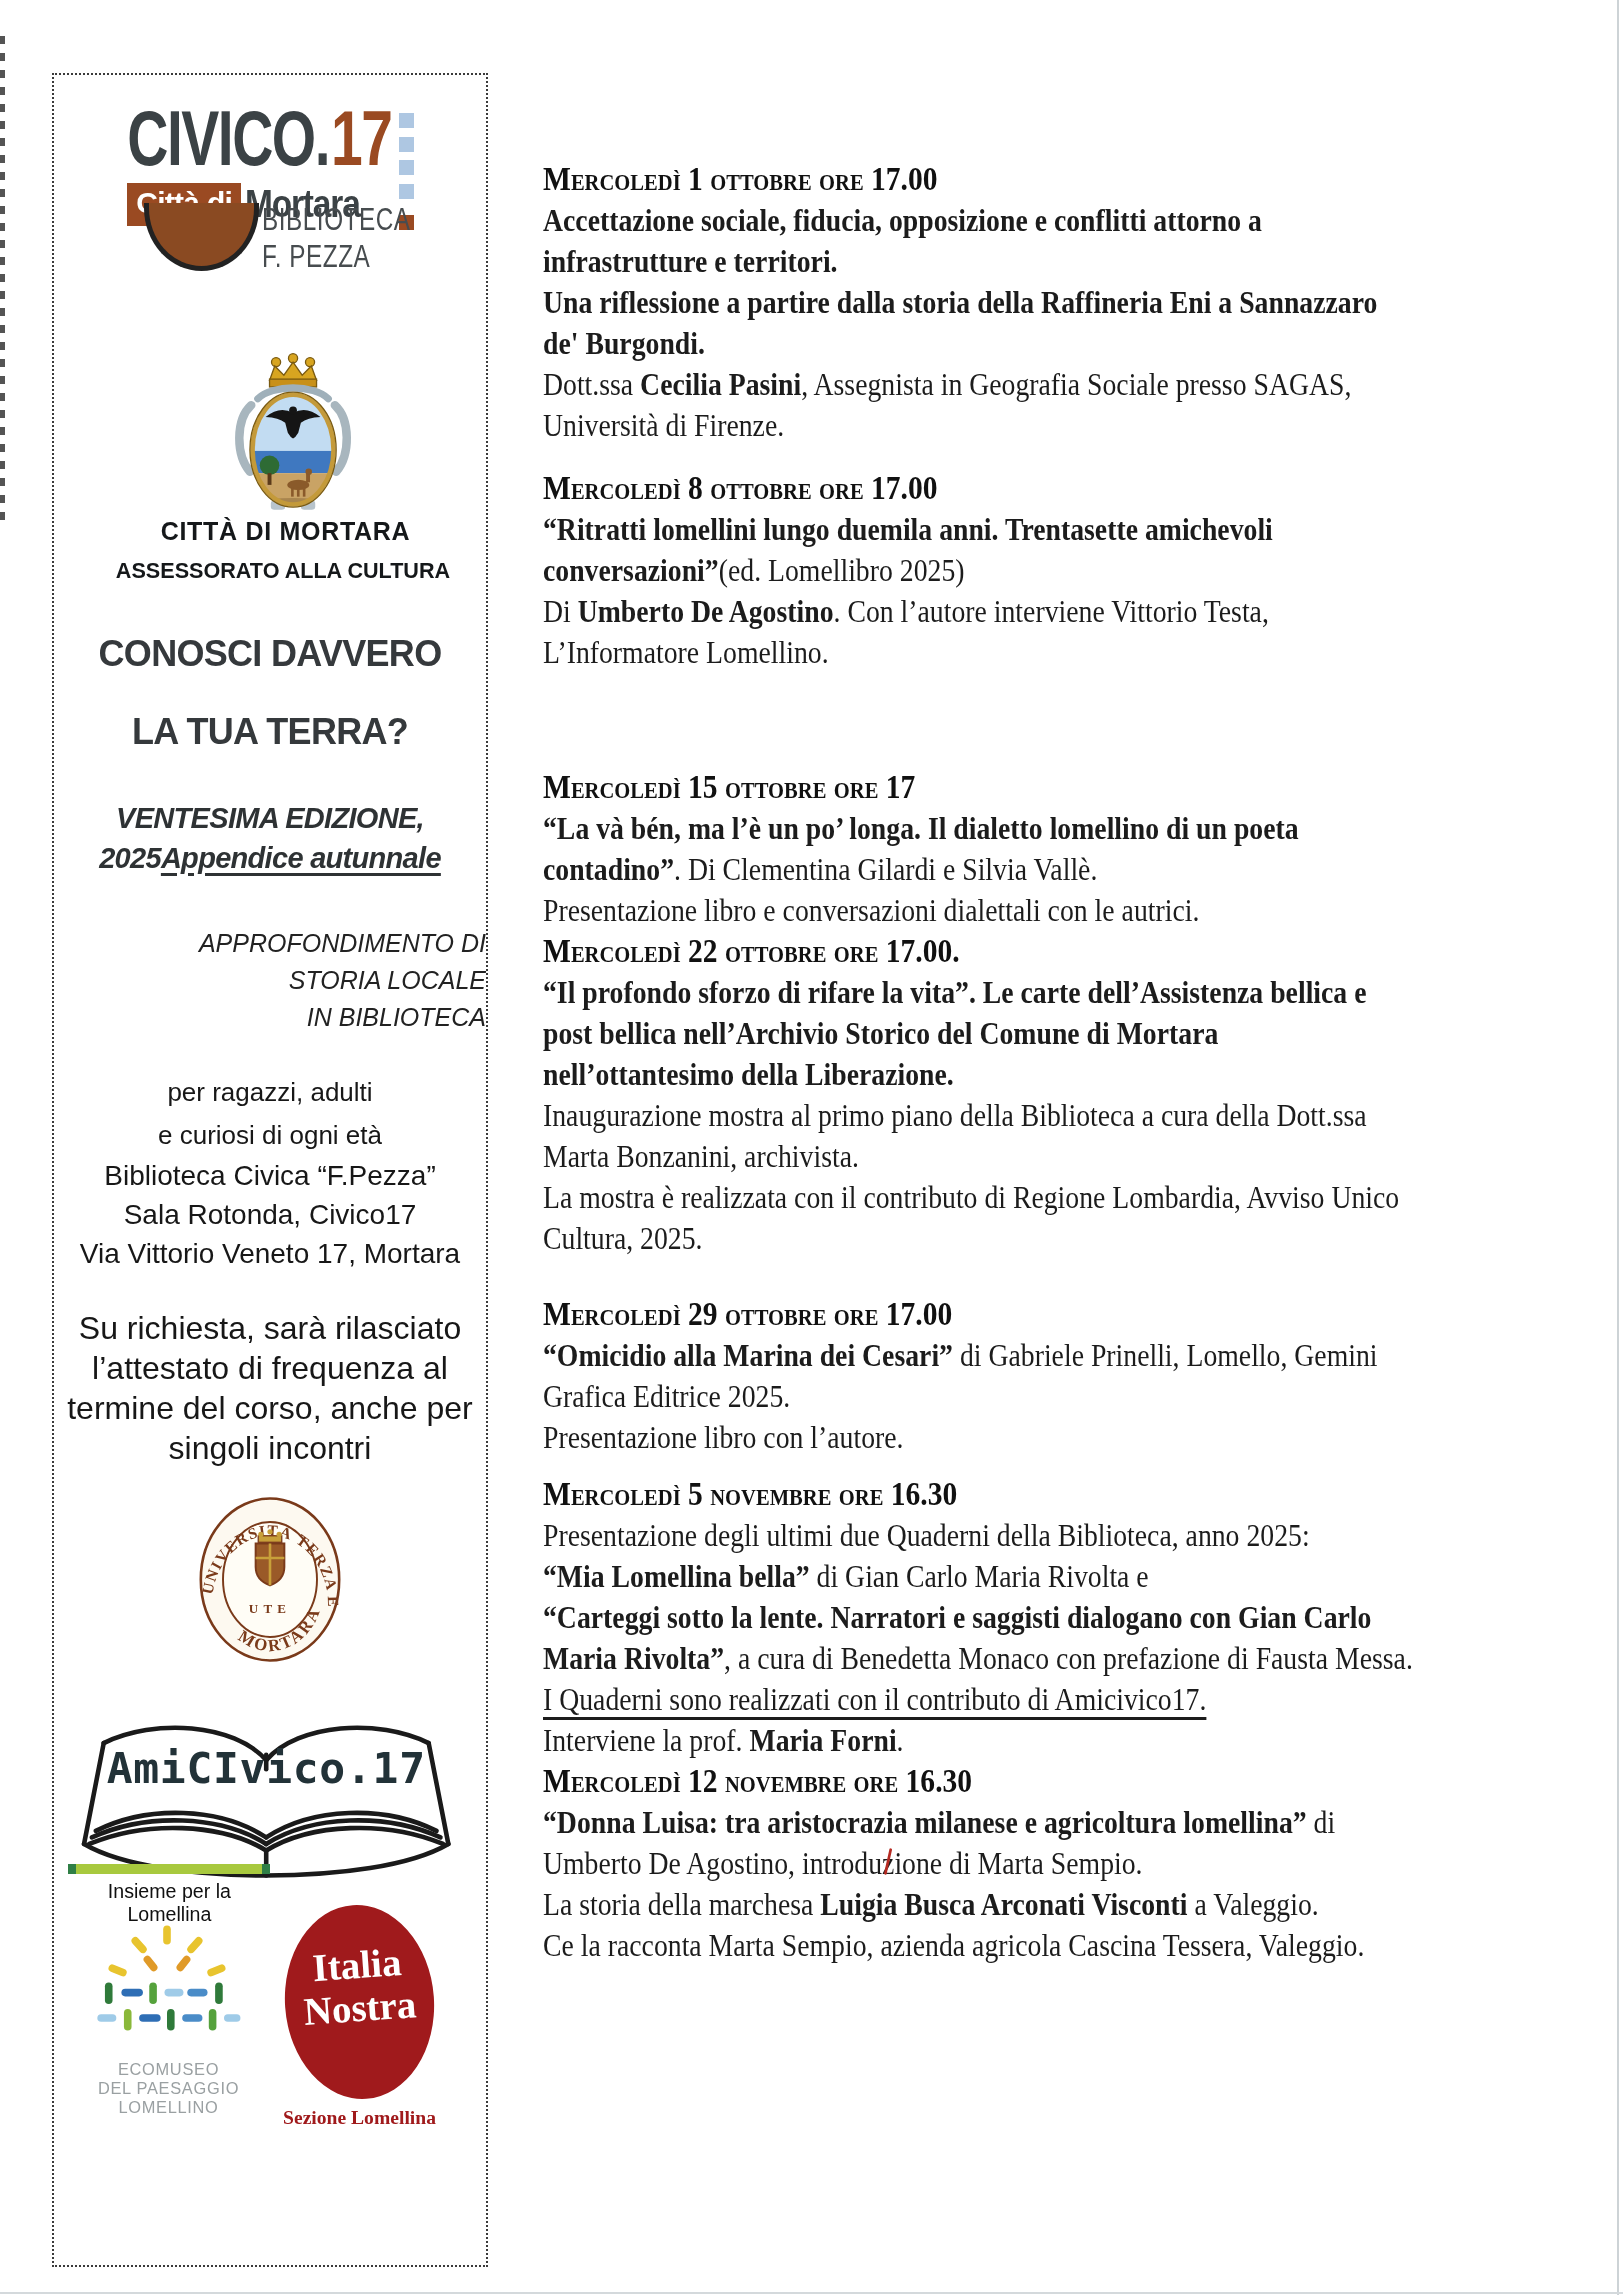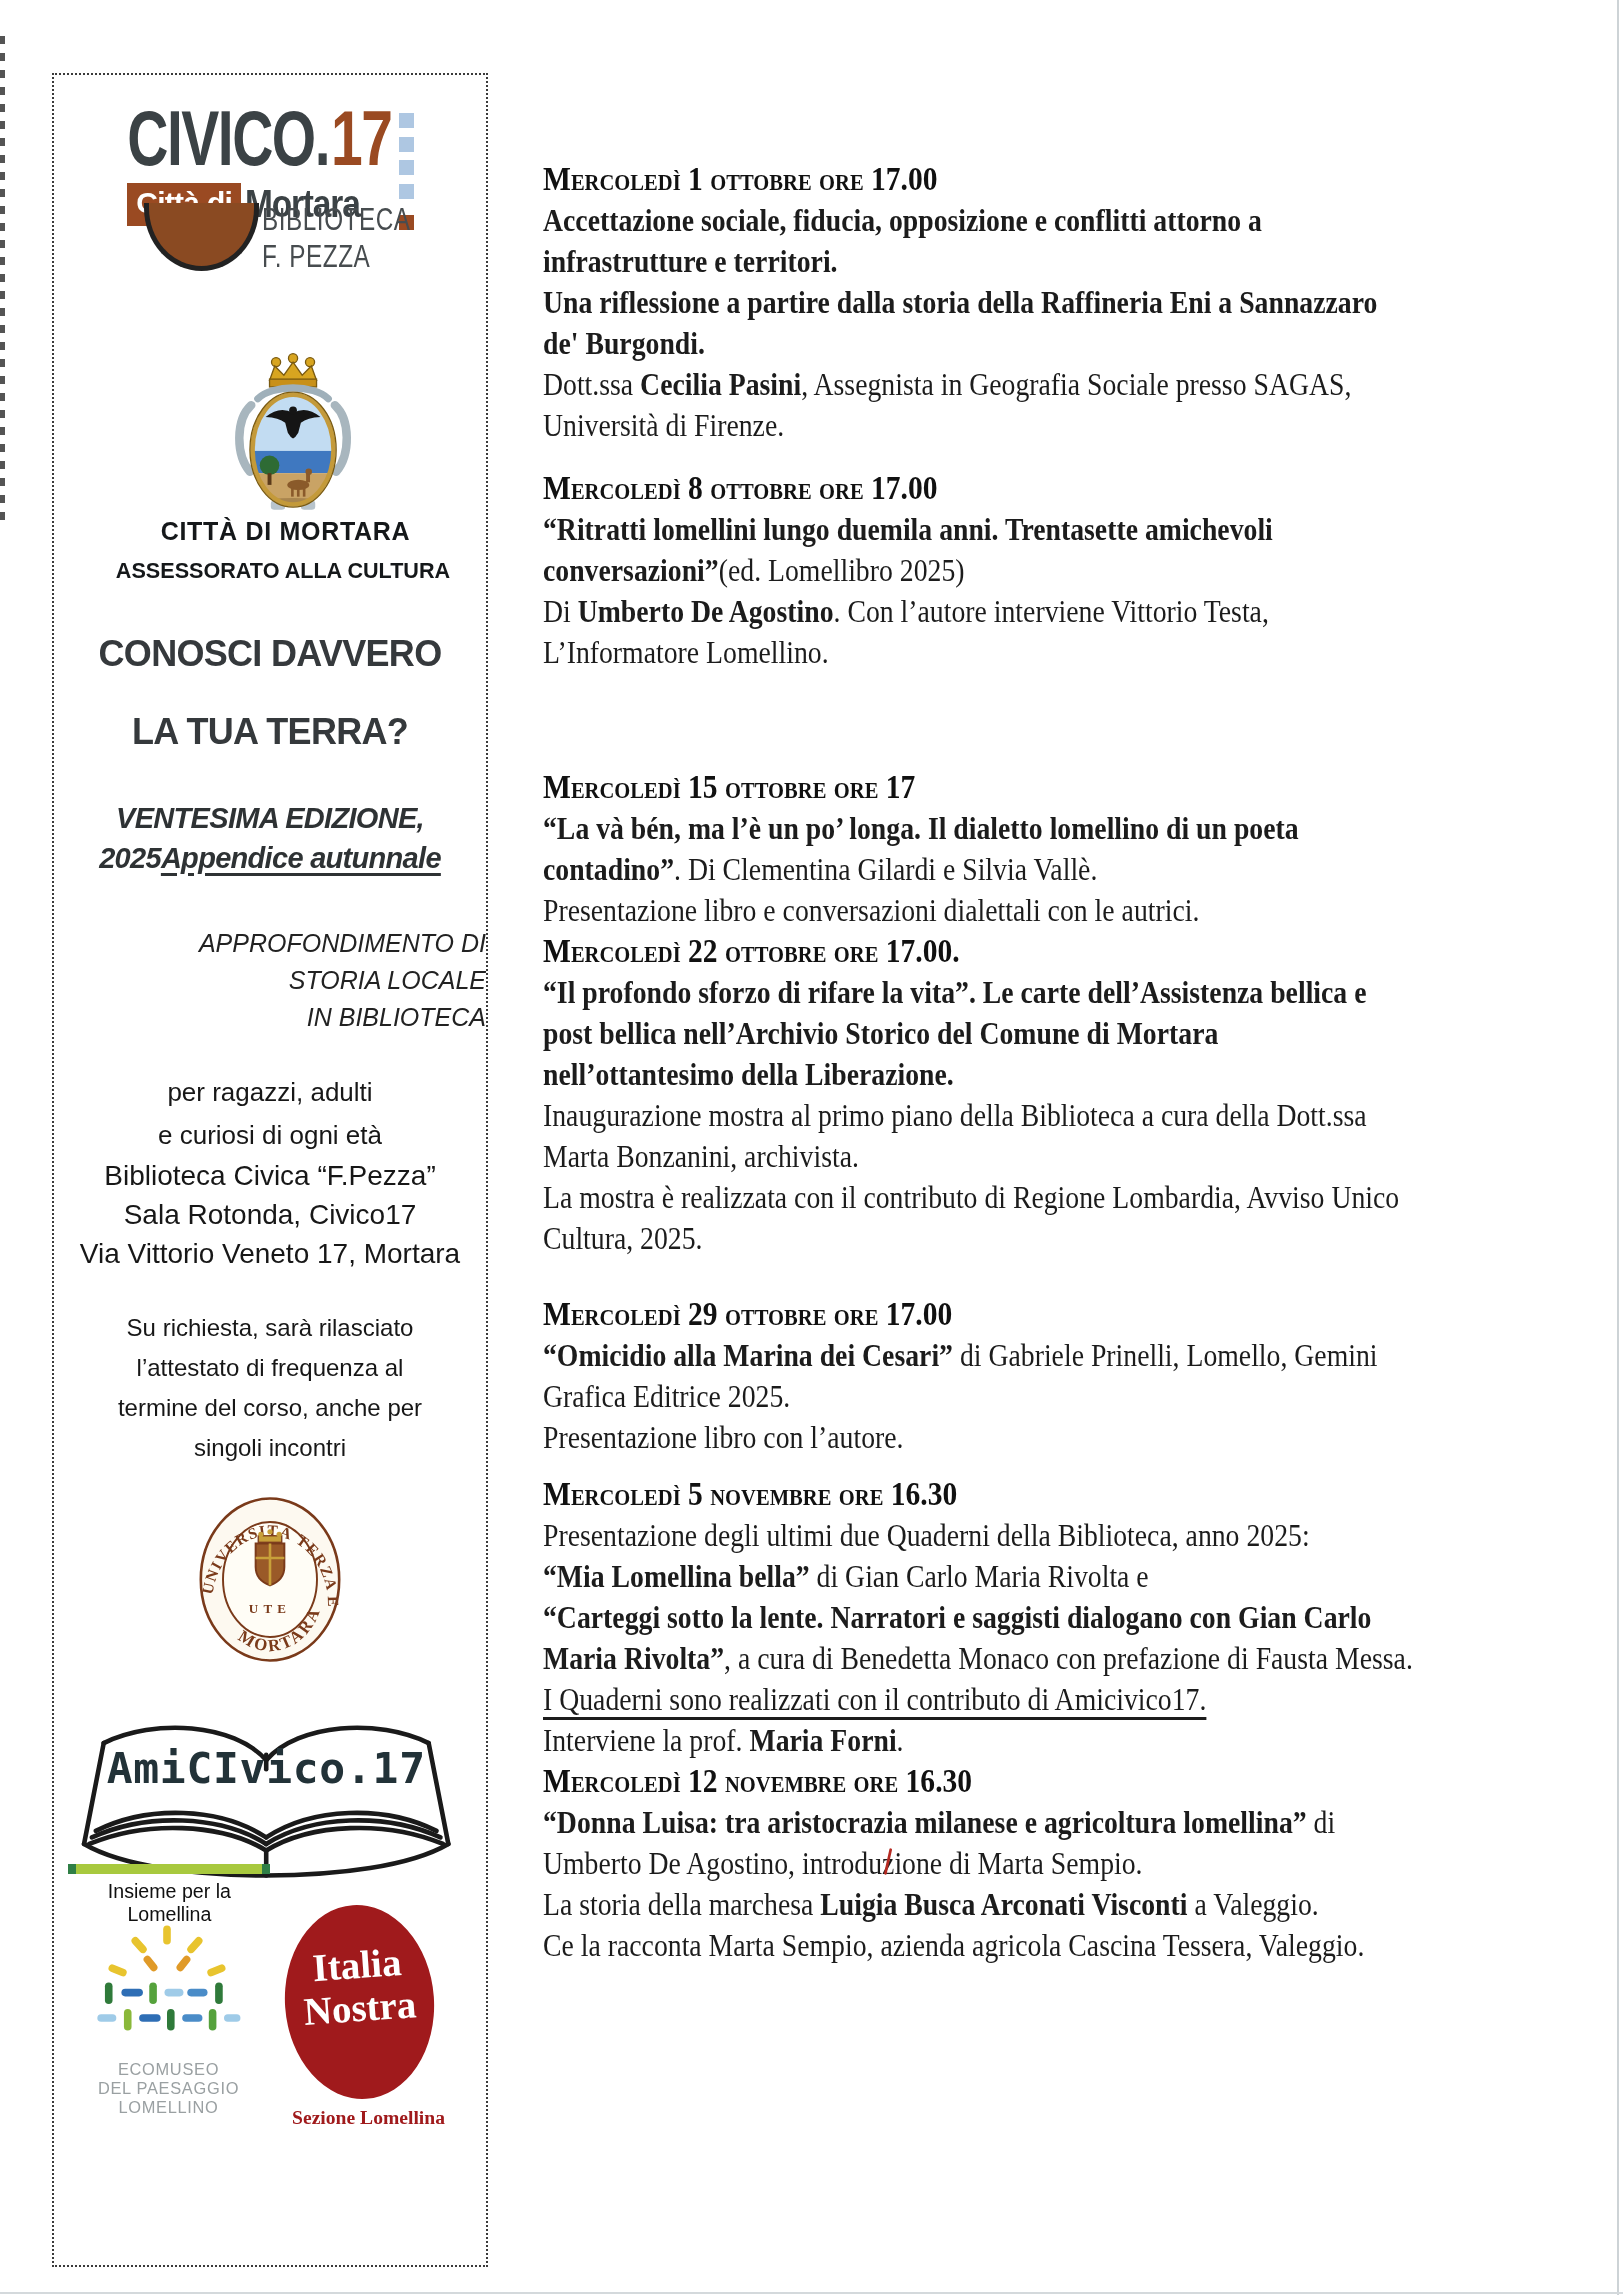--- a/index.html
+++ b/index.html
@@ -55,38 +55,38 @@
   .edition{width:100%;text-align:center;font-weight:700;font-style:italic;font-size:29px;
     color:#2e3234;letter-spacing:-0.7px;}
   .edition1{left:0;top:727px;}
   .edition2{left:0;top:767px;}
   .u-line{text-decoration:underline;text-decoration-thickness:2.6px;text-underline-offset:4.6px;}
 
   .course{left:0;top:850px;width:100%;text-align:right;font-style:italic;font-size:25px;
     line-height:37px;color:#222;}
   .audience{left:0;top:996px;width:100%;text-align:center;font-size:26px;line-height:43px;color:#171717;}
   .venue{left:0;top:1081px;width:100%;text-align:center;font-size:28px;line-height:39px;color:#171717;}
-  .note{left:0;top:1233px;width:100%;text-align:center;font-size:24px;line-height:40px;color:#171717;}
+  .note{left:0;top:1233px;width:100%;text-align:center;font-size:32px;line-height:40px;color:#171717;}
 
   .seal{left:50%;top:1419px;transform:translateX(-50%);width:149px;height:171px;}
   .book{left:50%;top:1634px;transform:translateX(-51%);width:380px;height:173px;}
   .ami-label{position:absolute;left:0;top:34px;width:100%;text-align:center;
     font-family:"DejaVu Sans Mono",monospace;font-weight:700;font-size:43px;letter-spacing:0.7px;
     color:var(--amicivico-teal);}
   .greenbar{left:14.4px;top:1789px;width:202px;height:9.8px;
     background:linear-gradient(90deg,var(--green-bar-edge) 0 7.9px,var(--green-bar) 7.9px calc(100% - 7.9px),var(--green-bar-edge) calc(100% - 7.9px));}
   .insieme{left:14.4px;top:1805px;width:202px;text-align:center;font-size:19.6px;font-weight:500;color:#101010;}
   .eco-svg{left:37px;top:1845px;width:152px;height:130px;}
   .eco-text{left:6.5px;top:1985px;width:216px;text-align:center;font-size:16.4px;line-height:19px;
     letter-spacing:0.7px;color:var(--eco-gray);}
   .in-oval{left:231px;top:1830px;width:149px;height:194px;background:var(--italia-red);
     border-radius:50%;transform:rotate(-4deg);text-align:center;box-sizing:border-box;padding-top:38px;}
   .in-word{font-family:"Liberation Serif",serif;font-weight:700;font-size:39px;line-height:43px;
     color:#fff;letter-spacing:0;}
-  .in-sub{left:220px;top:2032px;width:171px;text-align:right;font-family:"Liberation Serif",serif;
+  .in-sub{left:220px;top:2032px;width:171px;text-align:center;font-family:"Liberation Serif",serif;
     font-weight:700;font-size:19.6px;color:var(--italia-red);}
 
   
   .content{position:absolute;left:543px;top:0;width:1172px;transform:scaleX(.895);
     transform-origin:left top;padding-top:159px;}
   .event{margin:0 0 41px 0;}
   .event:nth-child(1){margin-bottom:21.6px;}
   .event:nth-child(2){margin-bottom:94px;}
   .event:nth-child(3){margin-bottom:0;}
   .event:nth-child(4){margin-bottom:35px;}

